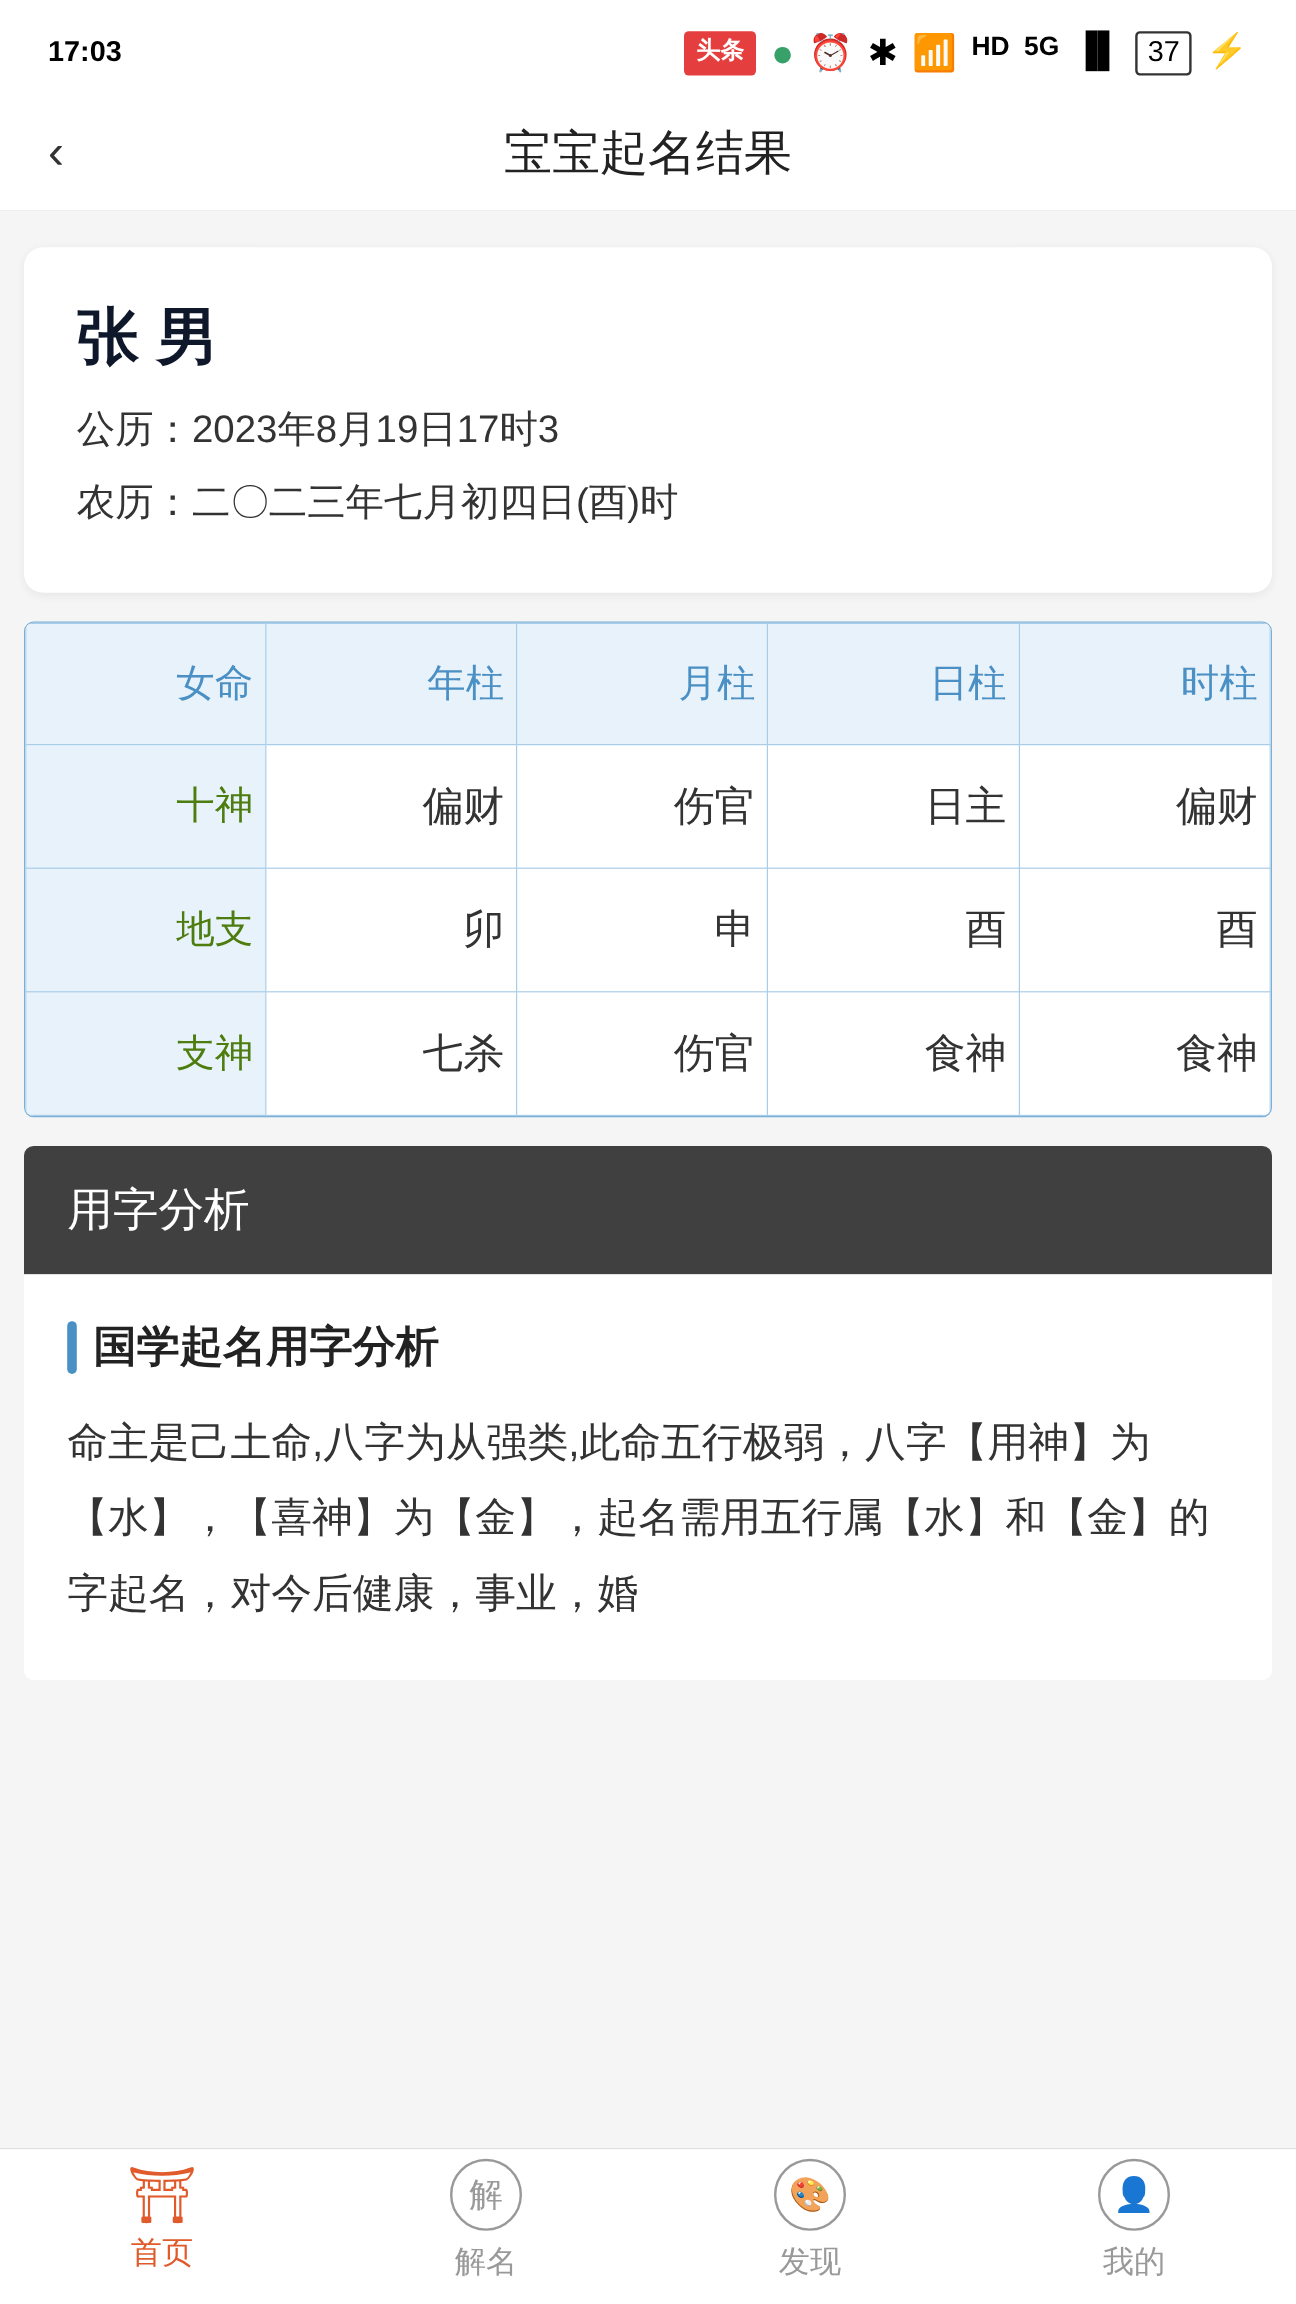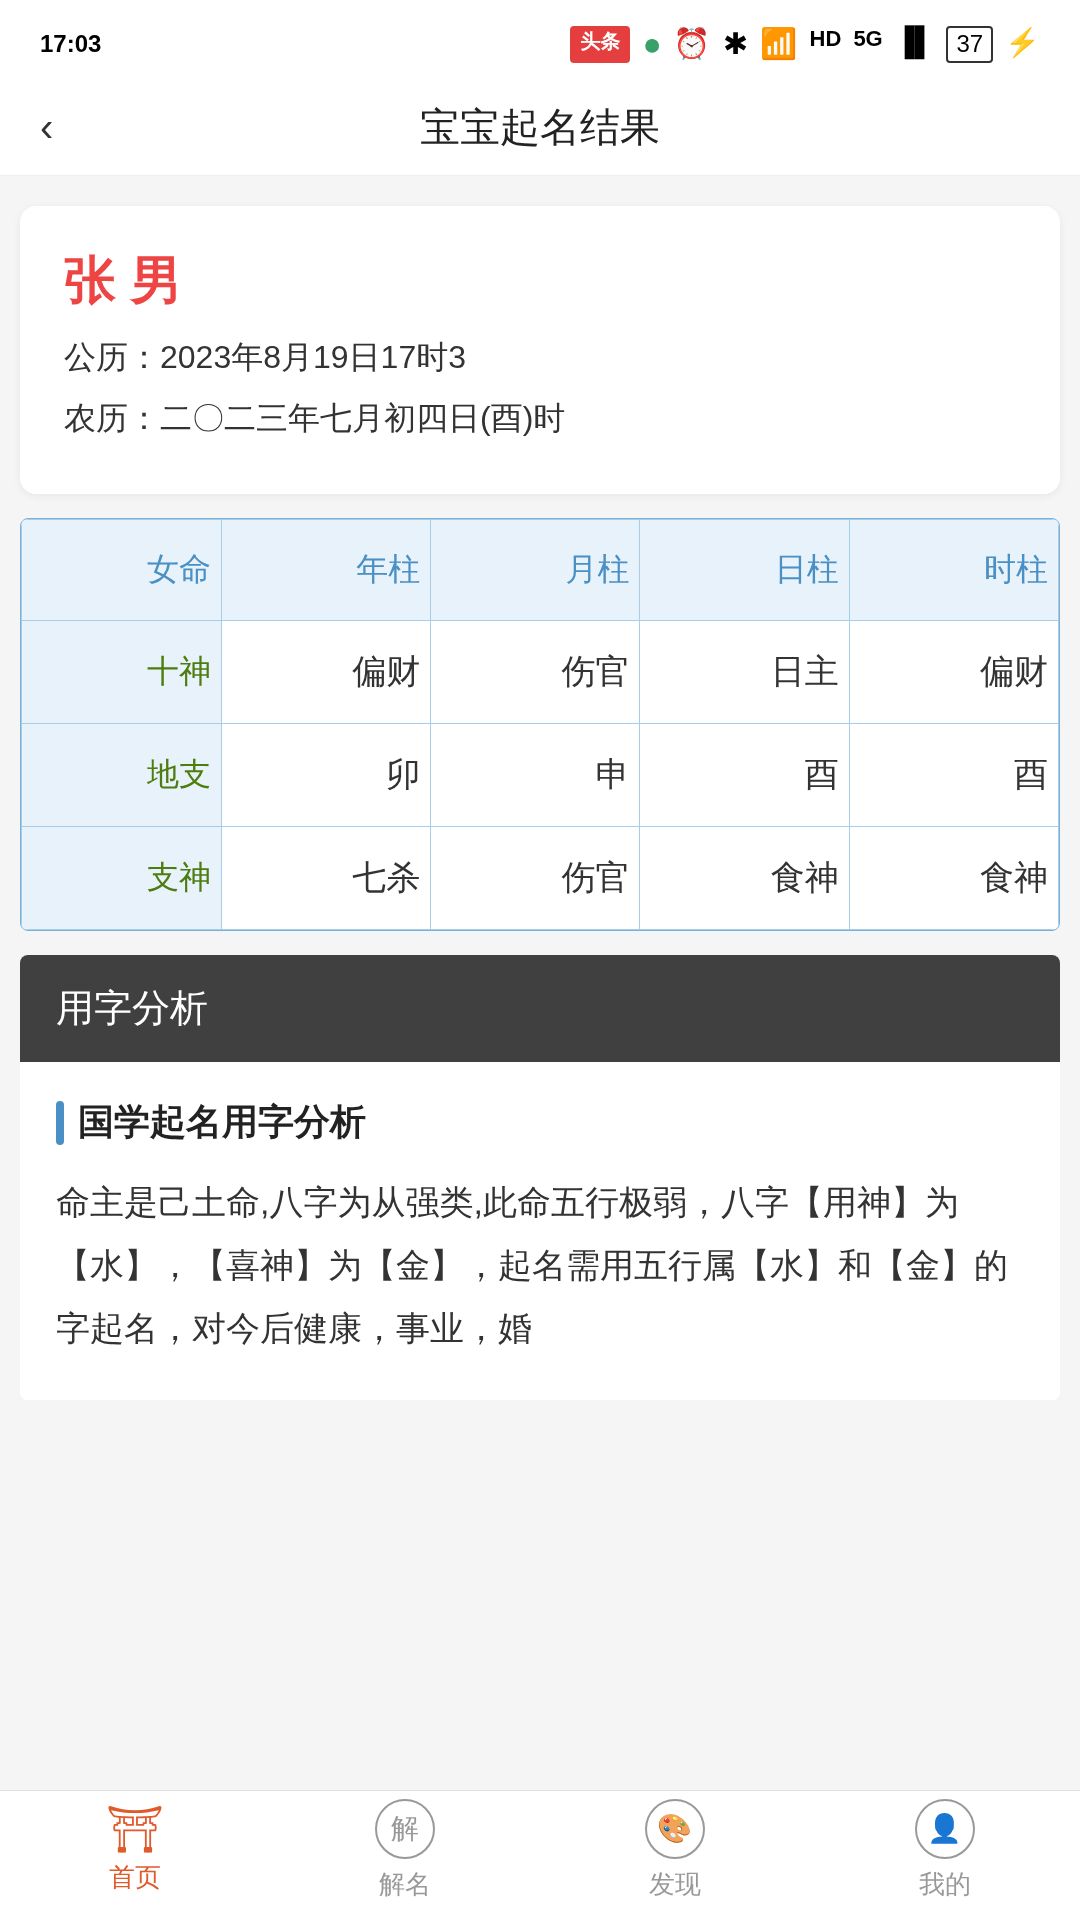--- a/index.html
+++ b/index.html
@@ -68,21 +68,21 @@
     
     .info-card {
       background: #fff;
       border-radius: 16px;
       padding: 40px 44px;
       box-shadow: 0 2px 8px rgba(0,0,0,0.06);
     }
     .info-name {
       font-size: 52px;
       font-weight: 700;
-      color: #ef4444;
+      color: #0f172a;
       margin-bottom: 16px;
     }
     .info-line {
       font-size: 32px;
       color: #333;
       margin-bottom: 10px;
       line-height: 1.6;
     }
 
     

